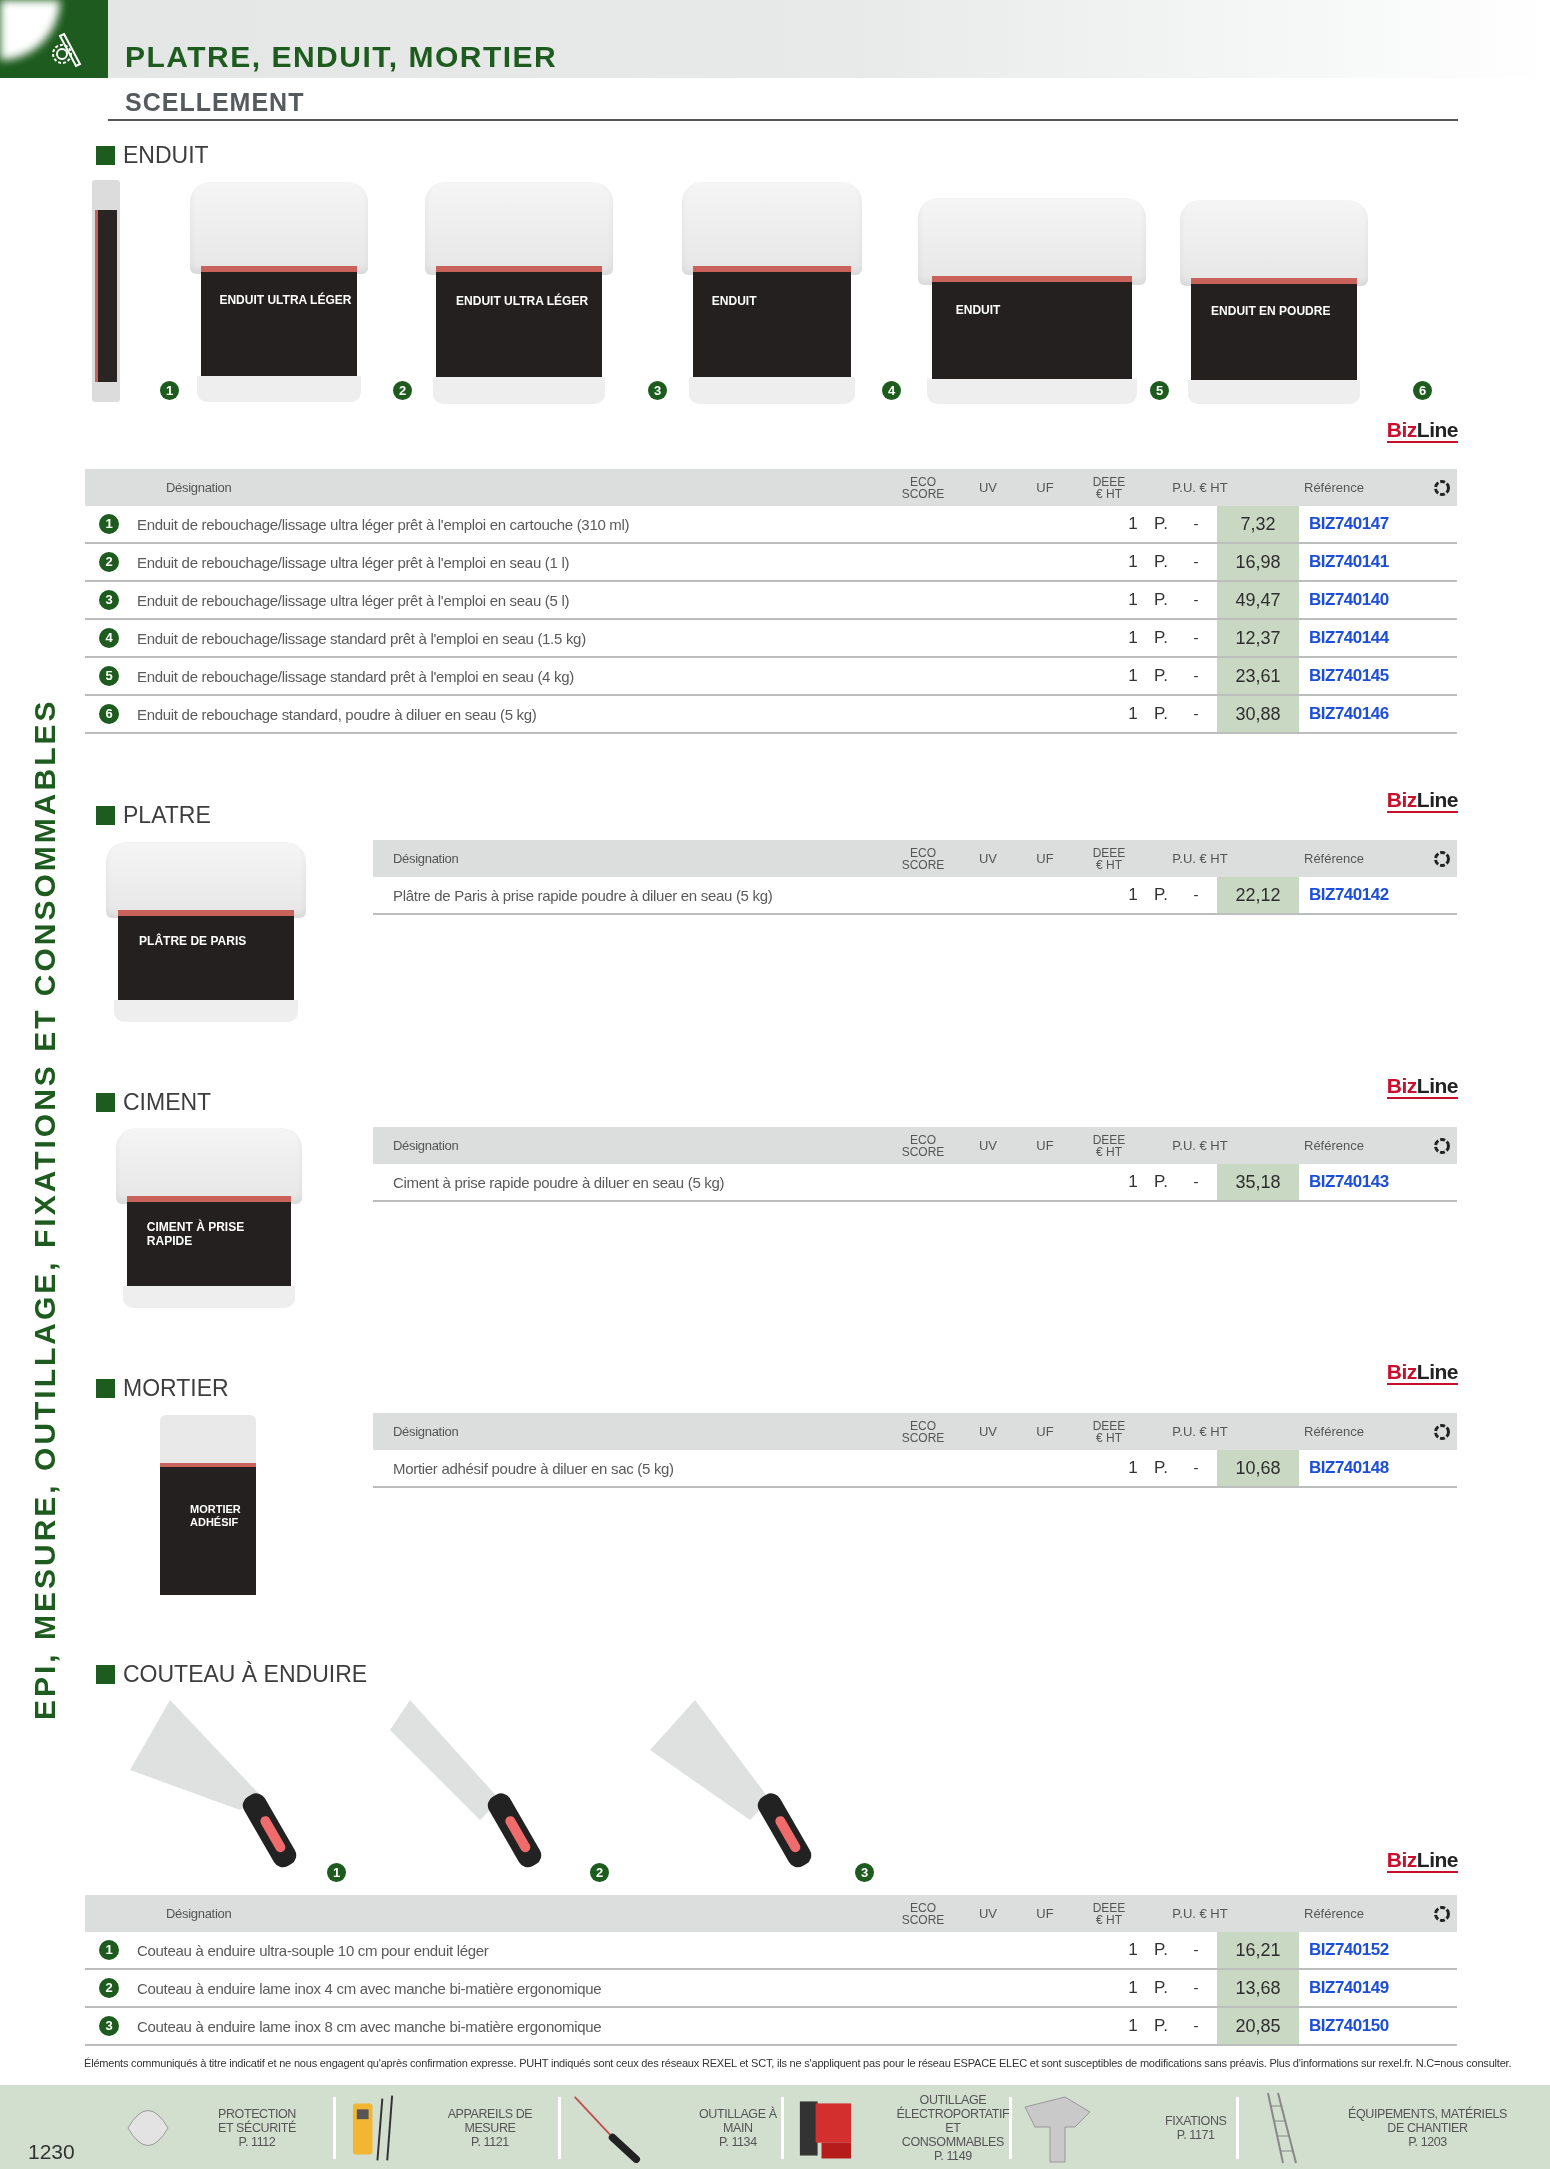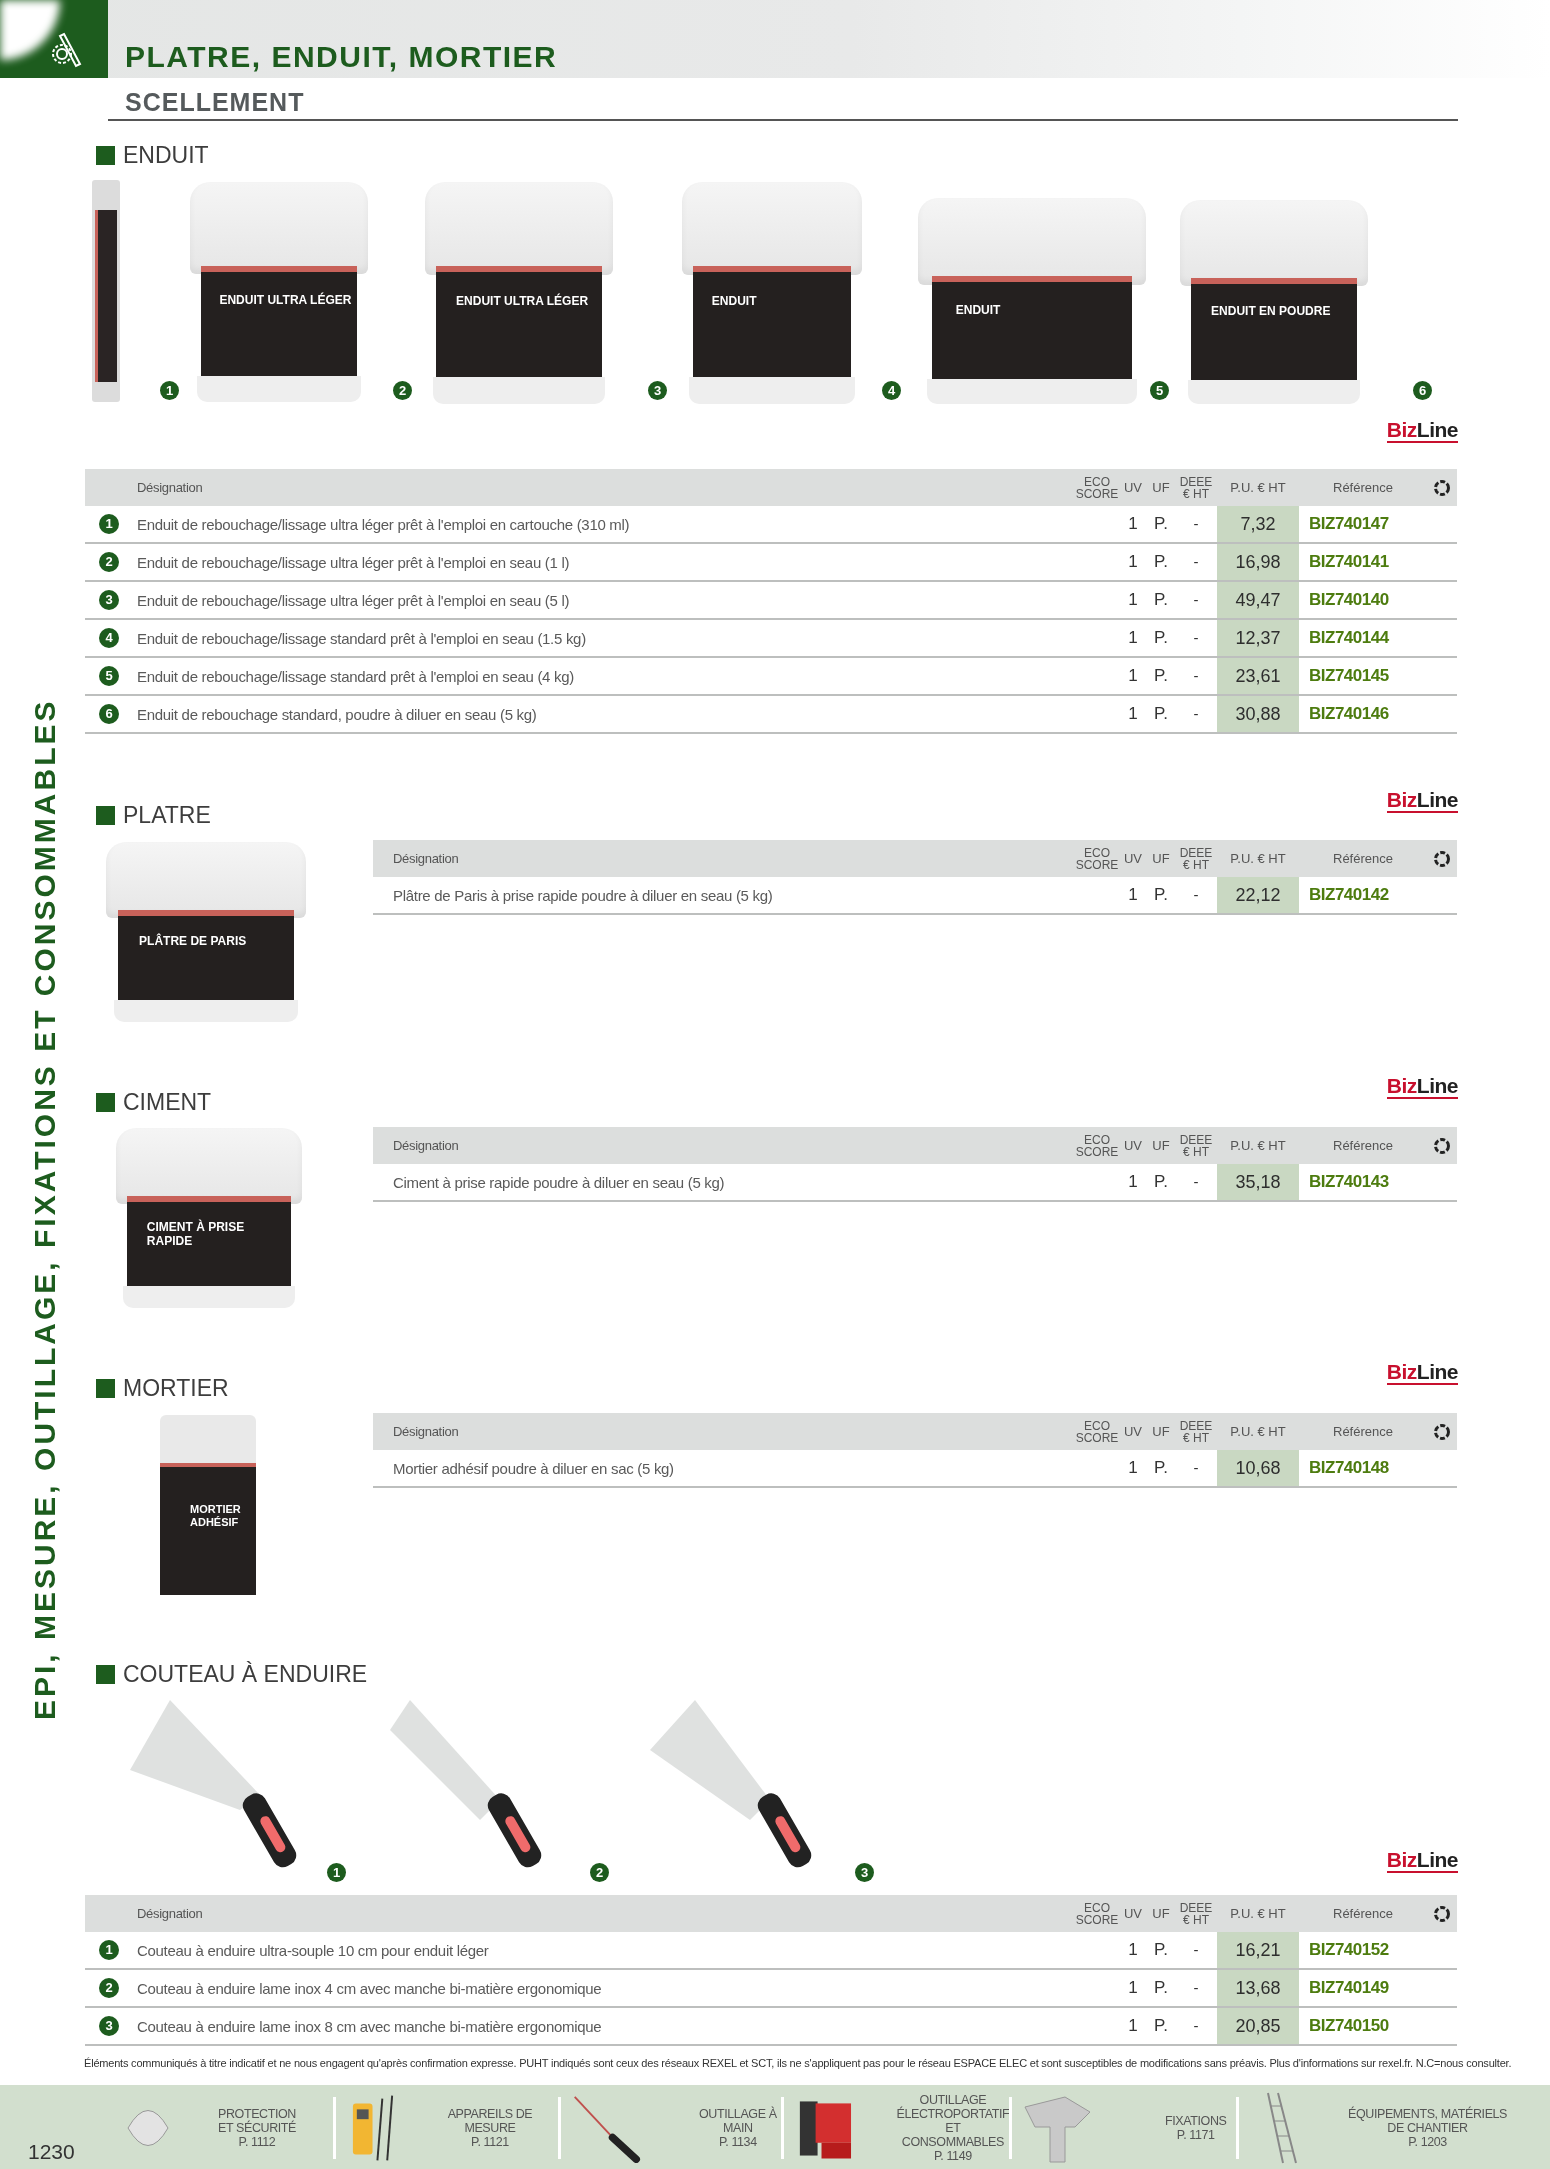--- a/index.html
+++ b/index.html
@@ -34,34 +34,34 @@
   .num-badge { position: absolute; width: 19px; height: 19px; border-radius: 50%; background: #1d5c1e; color: #fff;
      font-size: 13px; text-align: center; line-height: 19px; font-weight: 700; }
   
   .bizline { position: absolute; width: 110px; height: 46px; display: flex; align-items: center; justify-content: flex-end; gap: 40px; }
   .bizline .bear { width: 26px; height: 40px; margin-right: 2px; }
   .bizline .brand { font-size: 21px; font-weight: 700; letter-spacing: -0.5px; border-bottom: 2px solid #c8102e; line-height: 1.05; }
   .bizline .biz { color: #c8102e; }
   .bizline .line { color: #222; }
   
   .ptable { position: absolute; }
-  .thead { display: flex; align-items: center; height: 37px; background: #dcdedd; font-size: 13px; color: #555; }
+  .thead { display: flex; align-items: center; height: 37px; background: #dcdedd; font-size: 13px; color: #555; gap: 29px; }
   .trow { display: flex; align-items: center; height: 38px; border-bottom: 2px solid #bdbfbe; font-size: 15px; color: #5a5a5a; }
   .c-num { width: 48px; display: flex; justify-content: center; }
   .c-num .nb { width: 20px; height: 20px; border-radius: 50%; background: #1d5c1e; color:#fff; font-size: 13px; line-height: 20px; text-align: center; font-weight: 700; }
   .c-des { flex: 1; padding-left: 4px; letter-spacing: -0.3px; }
   .c-eco { width: 44px; text-align: center; font-size: 12px; line-height: 12px; }
   .c-uv { width: 28px; text-align: center; }
   .c-uf { width: 28px; text-align: center; }
   .c-deee { width: 42px; text-align: center; font-size: 12px; line-height: 12px; }
   .c-pu { width: 82px; text-align: center; height: 100%; display: flex; align-items: center; justify-content: center; }
   .trow .c-pu { background: #c9d8c2; font-size: 18px; color: #2e2e2e; }
   .c-ref { width: 128px; padding-left: 10px; }
   .thead .c-ref { text-align: center; padding-left: 0; }
-  .trow .c-ref { font-size: 17px; font-weight: 700; color: #4d7c0f; letter-spacing: -0.5px; }
+  .trow .c-ref { font-size: 17px; font-weight: 700; color: #1d4ed8; letter-spacing: -0.5px; }
   .c-rec { width: 30px; display: flex; justify-content: center; }
   .trow .c-uv, .trow .c-uf { font-size: 17px; color: #333; }
   .trow .c-deee { font-size: 15px; color: #333; }
   
   .knife { position: absolute; }
   
   .disclaimer { left: 84px; top: 2057px; font-size: 11px; color: #333; white-space: nowrap; letter-spacing: -0.2px; }
   .footer { left: 0; top: 2085px; width: 1550px; height: 84px; background: #d2dfce; }
   .page-num { left: 28px; top: 2140px; font-size: 21px; color: #333; }
   .nav-item { position: absolute; top: 2093px; height: 70px; display: flex; align-items: center; }

